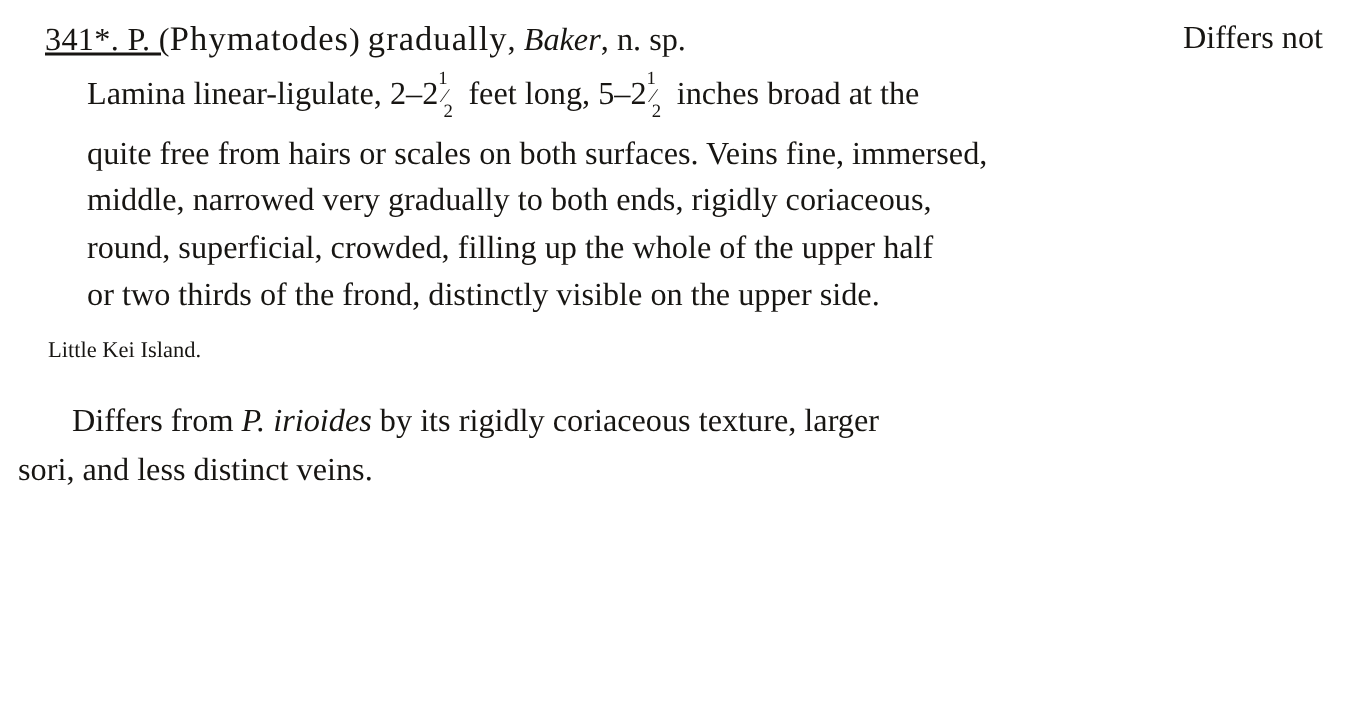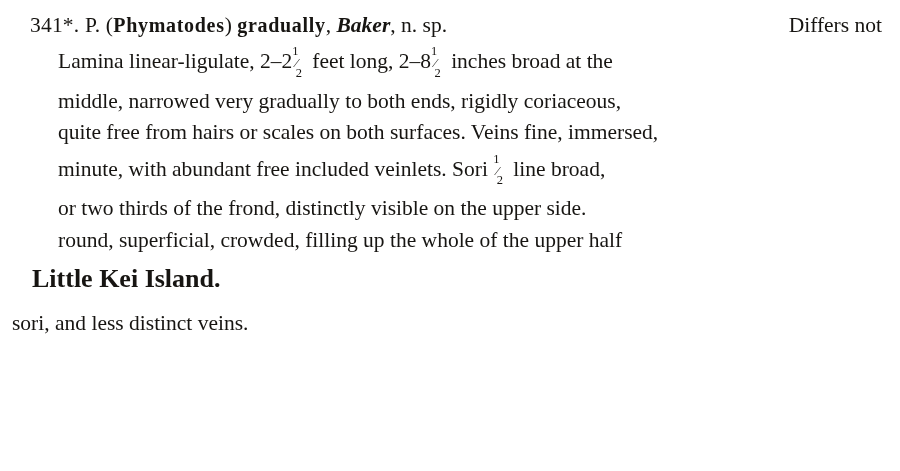--- a/index.html
+++ b/index.html
@@ -22,29 +22,28 @@
     padding: 10px 18px 0 30px;
   }
   .entry {
     font-size: 21.5px;
     line-height: 31.3px;
     text-align: justify;
     text-justify: inter-word;
   }
   .num {
     letter-spacing: 0.2px;
+    text-decoration: underline;
   }
   .sc-manual {
-    font-size: 20px;
+    font-size: 23px;
     letter-spacing: 0.7px;
-    font-weight: bold;
   }
   i {
     font-style: italic;
-    font-weight: bold;
   }
   .frac {
     display: inline-block;
     position: relative;
     font-size: 21.5px;
     vertical-align: baseline;
   }
   .frac sup {
     font-size: 12.5px;
     position: relative;
@@ -57,25 +56,24 @@
     top: 3px;
     left: -5px;
   }
   .fracslash {
     font-size: 13px;
     position: relative;
     top: -1px;
     left: -3px;
   }
   .locality {
-    font-size: 26px;
+    font-size: 15px;
     line-height: 31.3px;
     margin: 7px 0 0 0;
     padding-left: 2px;
-    font-weight: bold;
   }
   .remarks {
     font-size: 21.5px;
     line-height: 33px;
     margin: 13px 0 0 0;
     text-indent: 18px;
     text-align: justify;
   }
   .line {
     display: block;
@@ -97,35 +95,35 @@
 
   <div class="entry">
 
     <span class="line justify-line">
       <span><span class="num">341*. P. (</span><span class="sc-manual">Phymatodes</span><span>) </span><span class="sc-manual">gradually</span><span>, </span><i>Baker</i><span>, n. sp.</span></span>
       <span>Differs not</span>
     </span>
 
 
     <span class="line ind justify-line">
-      <span><span>Lamina linear-ligulate, 2–2</span><span class="frac"><sup>1</sup><span class="fracslash">⁄</span><sub>2</sub></span><span> feet long, 2–8</span><span class="frac"><sup>1</sup><span class="fracslash">⁄</span><sub>2</sub></span><span> inches broad at the</span></span>
+      <span><span>Lamina linear-ligulate, 2–2</span><span class="frac"><sup>1</sup><span class="fracslash">⁄</span><sub>2</sub></span><span> feet long, 5–2</span><span class="frac"><sup>1</sup><span class="fracslash">⁄</span><sub>2</sub></span><span> inches broad at the</span></span>
     </span>
+
+    <span class="line ind">quite free from hairs or scales on both surfaces.  Veins fine, immersed,</span>
 
     <span class="line ind">middle, narrowed very gradually to both ends, rigidly coriaceous,</span>
 
-    <span class="line ind">quite free from hairs or scales on both surfaces.  Veins fine, immersed,</span>
 
 
 
-    <span class="line ind"><span>minute, with abundant free included veinlets.   Sori</span> <span class="frac"><sup>1</sup><span class="fracslash">⁄</span><sub>2</sub></span> <span>line broad,</span></span>
+    <span class="line ind">round, superficial, crowded, filling up the whole of the upper half</span>
 
     <span class="line ind">or two thirds of the frond, distinctly visible on the upper side.</span>
-
-    <span class="line ind">round, superficial, crowded, filling up the whole of the upper half</span>
   </div>
 
   <div class="locality">Little Kei Island.</div>
 
   <div class="remarks">
+    <span class="line"><span>Differs from </span><i>P. irioides</i><span> by its rigidly coriaceous texture, larger</span></span>
     <span class="line" style="text-indent:0;margin-left:-18px">sori, and less distinct veins.</span>
   </div>
 
 </div>
 
 </body></html>

